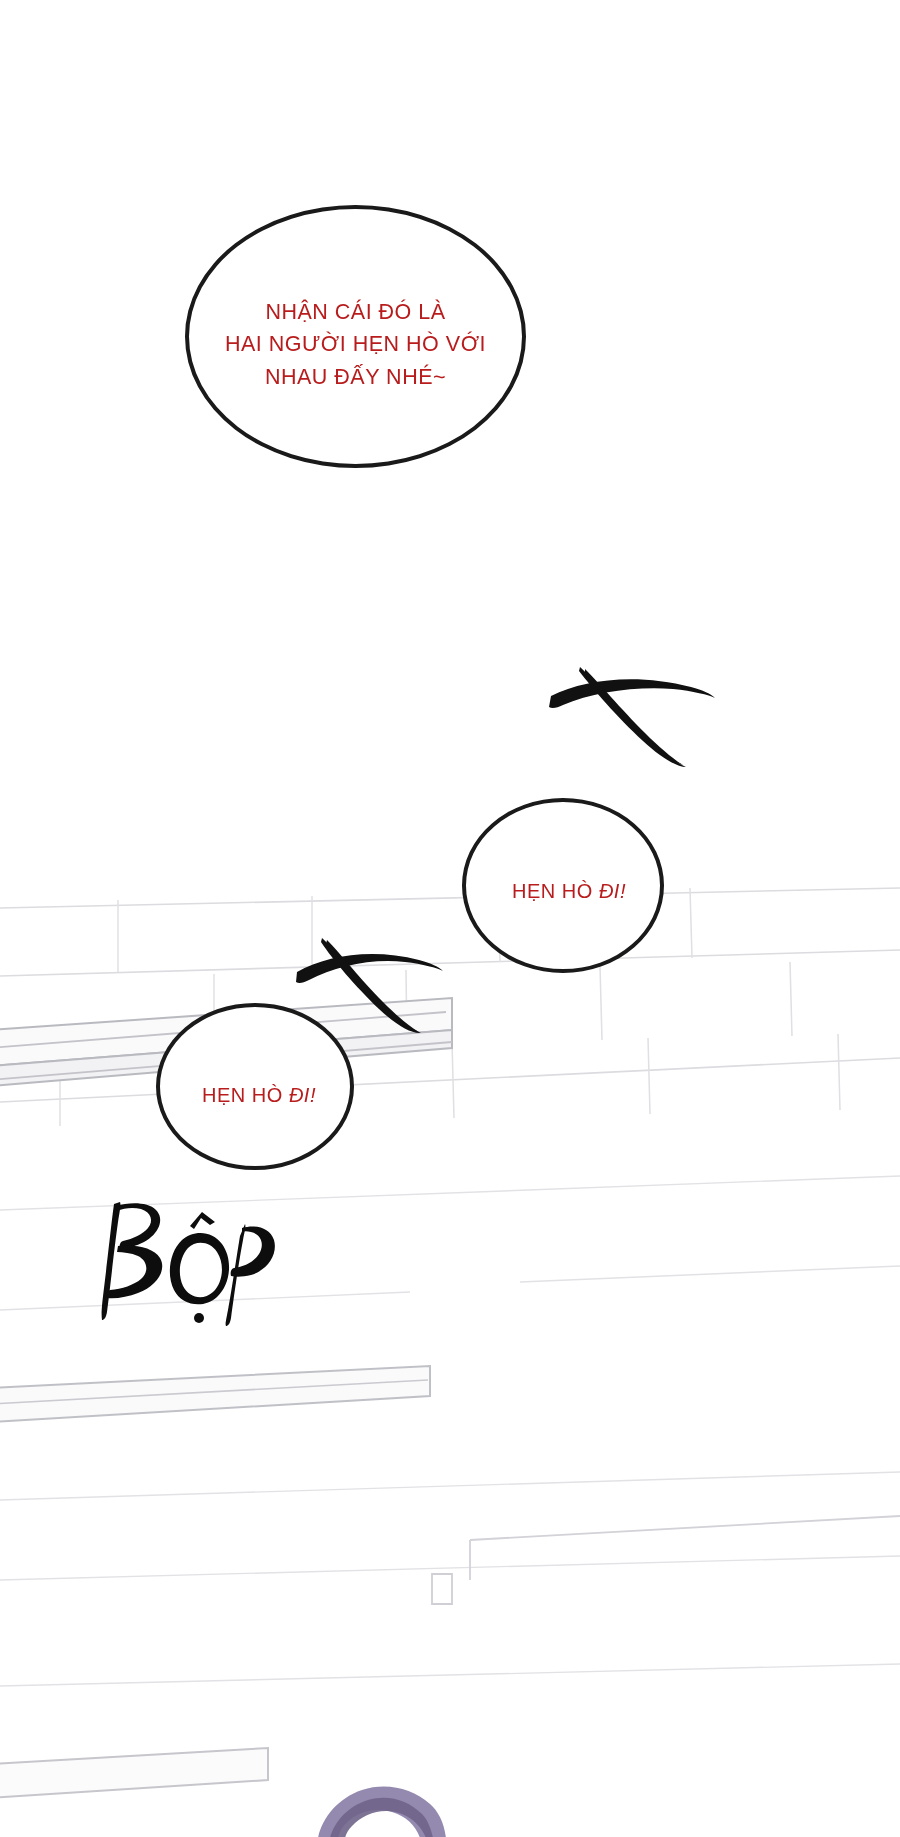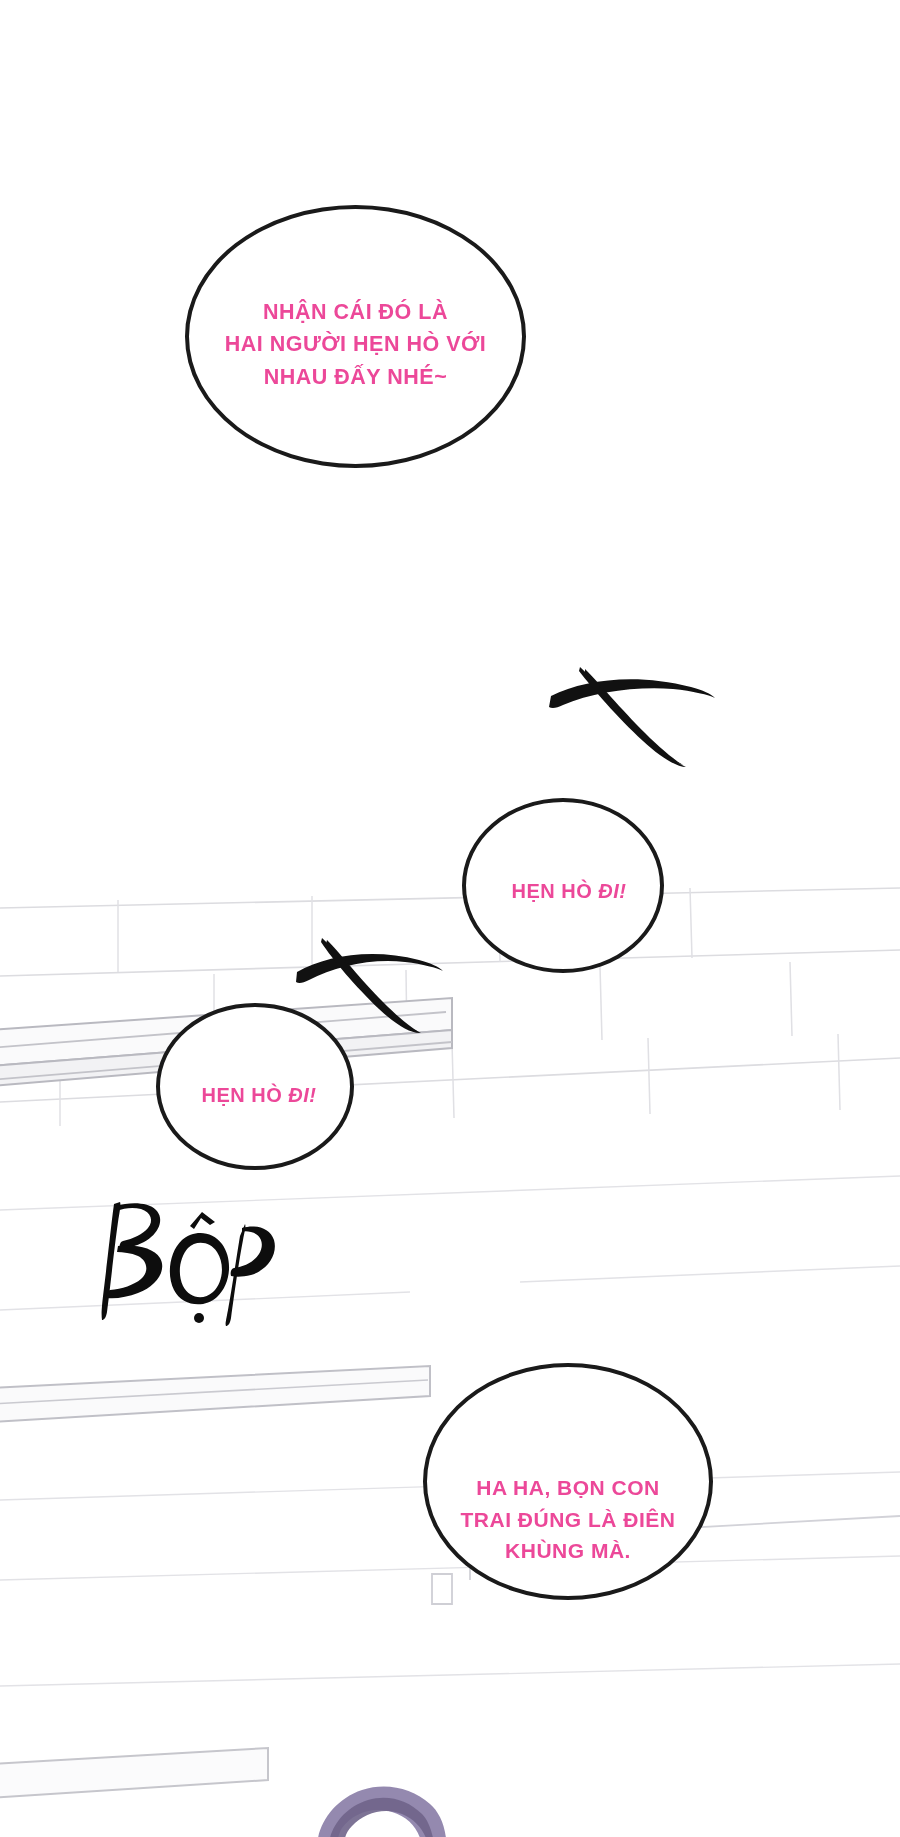--- a/index.html
+++ b/index.html
@@ -37,22 +37,22 @@
     box-sizing: border-box;
     border-radius: 50%;
     background: #ffffff;
     border: 3px solid #1a1a1a;
     display: flex;
     align-items: center;
     justify-content: center;
     text-align: center;
   }
   .bubble-text {
-    color: #ec4899;
-    font-weight: 700;
+    color: #b91c1c;
+    font-weight: 400;
     letter-spacing: 0.5px;
     line-height: 1.42;
     white-space: pre-line;
     padding: 0 10px;
   }
 
   #bubble-main {
     left: 185px;
     top: 205px;
     width: 341px;
@@ -284,19 +284,14 @@
   </div>
 
   <div class="bubble" id="bubble-right">
     <span class="bubble-text">HẸN HÒ <span class="em-tail">ĐI!</span></span>
   </div>
 
   <div class="bubble" id="bubble-left">
     <span class="bubble-text">HẸN HÒ <span class="em-tail">ĐI!</span></span>
   </div>
 
-  <div class="bubble" id="bubble-bottom">
-    <span class="bubble-text">HA HA, BỌN CON
-TRAI ĐÚNG LÀ ĐIÊN
-KHÙNG MÀ.</span>
-  </div>
 
 </div>
 
 </body></html>

